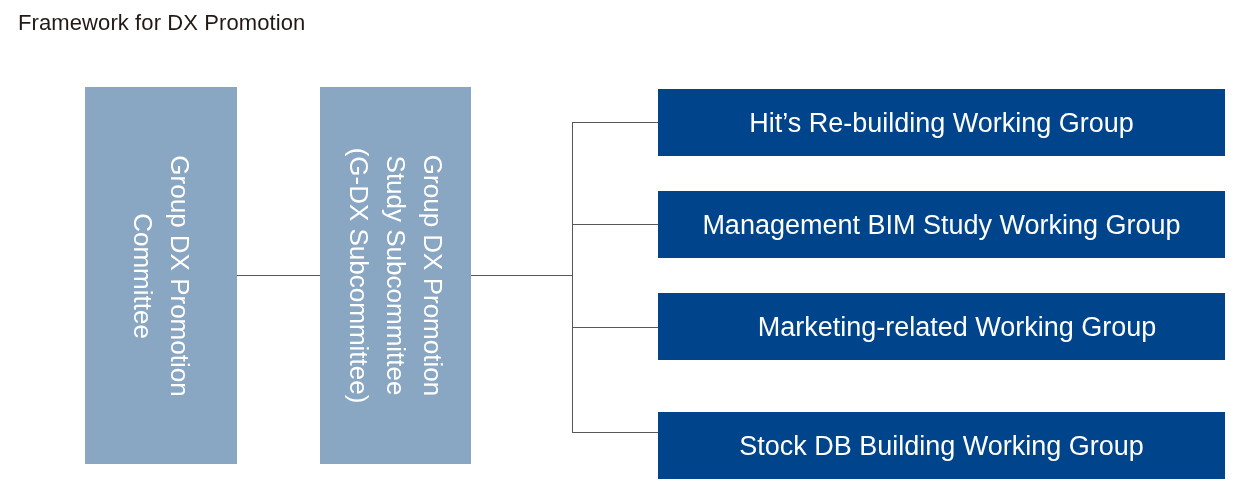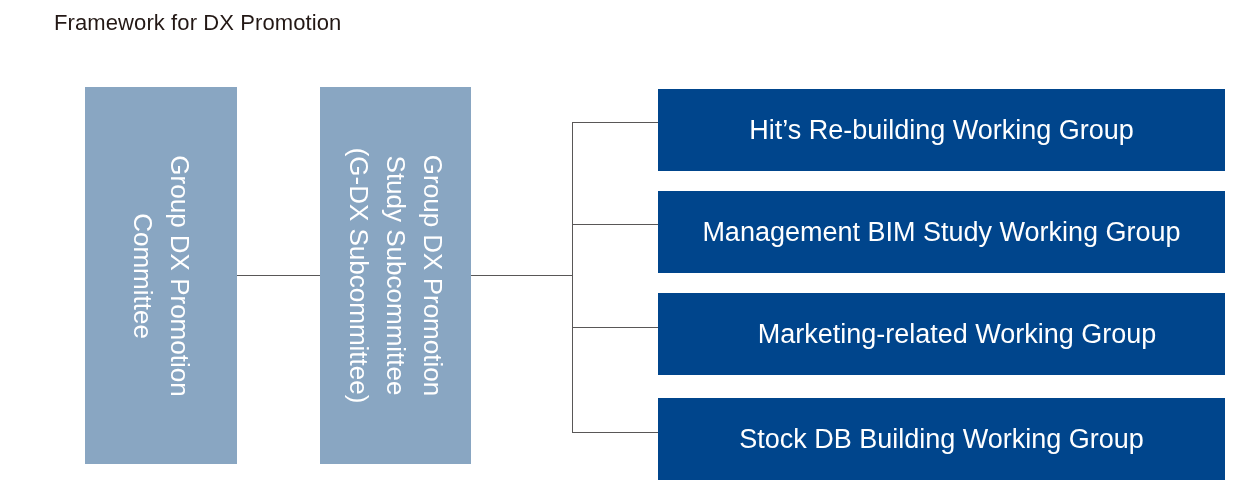--- a/index.html
+++ b/index.html
@@ -22,21 +22,20 @@
   
   .page-title {
     position: absolute;
     left: 18px;
     top: 9px;
     font-size: 22px;
     line-height: 28px;
     color: #231815;
     letter-spacing: 0.1px;
     white-space: nowrap;
-    margin-left: 36px;
   }
 
   
   .vbox {
     position: absolute;
     background: #89a6c2;
     box-sizing: border-box;
     display: flex;
     align-items: center;
     justify-content: center;
@@ -63,38 +62,38 @@
     top: 87px;
     width: 151px;
     height: 377px;
   }
 
   
   .wgbox {
     position: absolute;
     left: 658px;
     width: 567px;
-    height: 82px;
+    height: 67px;
     background: #00458c;
     display: flex;
     align-items: center;
     justify-content: center;
     box-sizing: border-box;
   }
   .wgbox .wglabel {
     color: #ffffff;
     font-size: 27px;
     line-height: 32px;
     white-space: nowrap;
     text-align: center;
   }
   #wg-0 { top: 89px; }
   #wg-1 { top: 191px; justify-content: center; }
   #wg-2 { top: 293px; padding-left: 31px; }
-  #wg-3 { top: 398px; }
+  #wg-3 { top: 412px; }
 
   
   .conn {
     position: absolute;
     background: #595757;
   }
   .conn-h { height: 1px; }
   .conn-v { width: 1px; }
 
   

